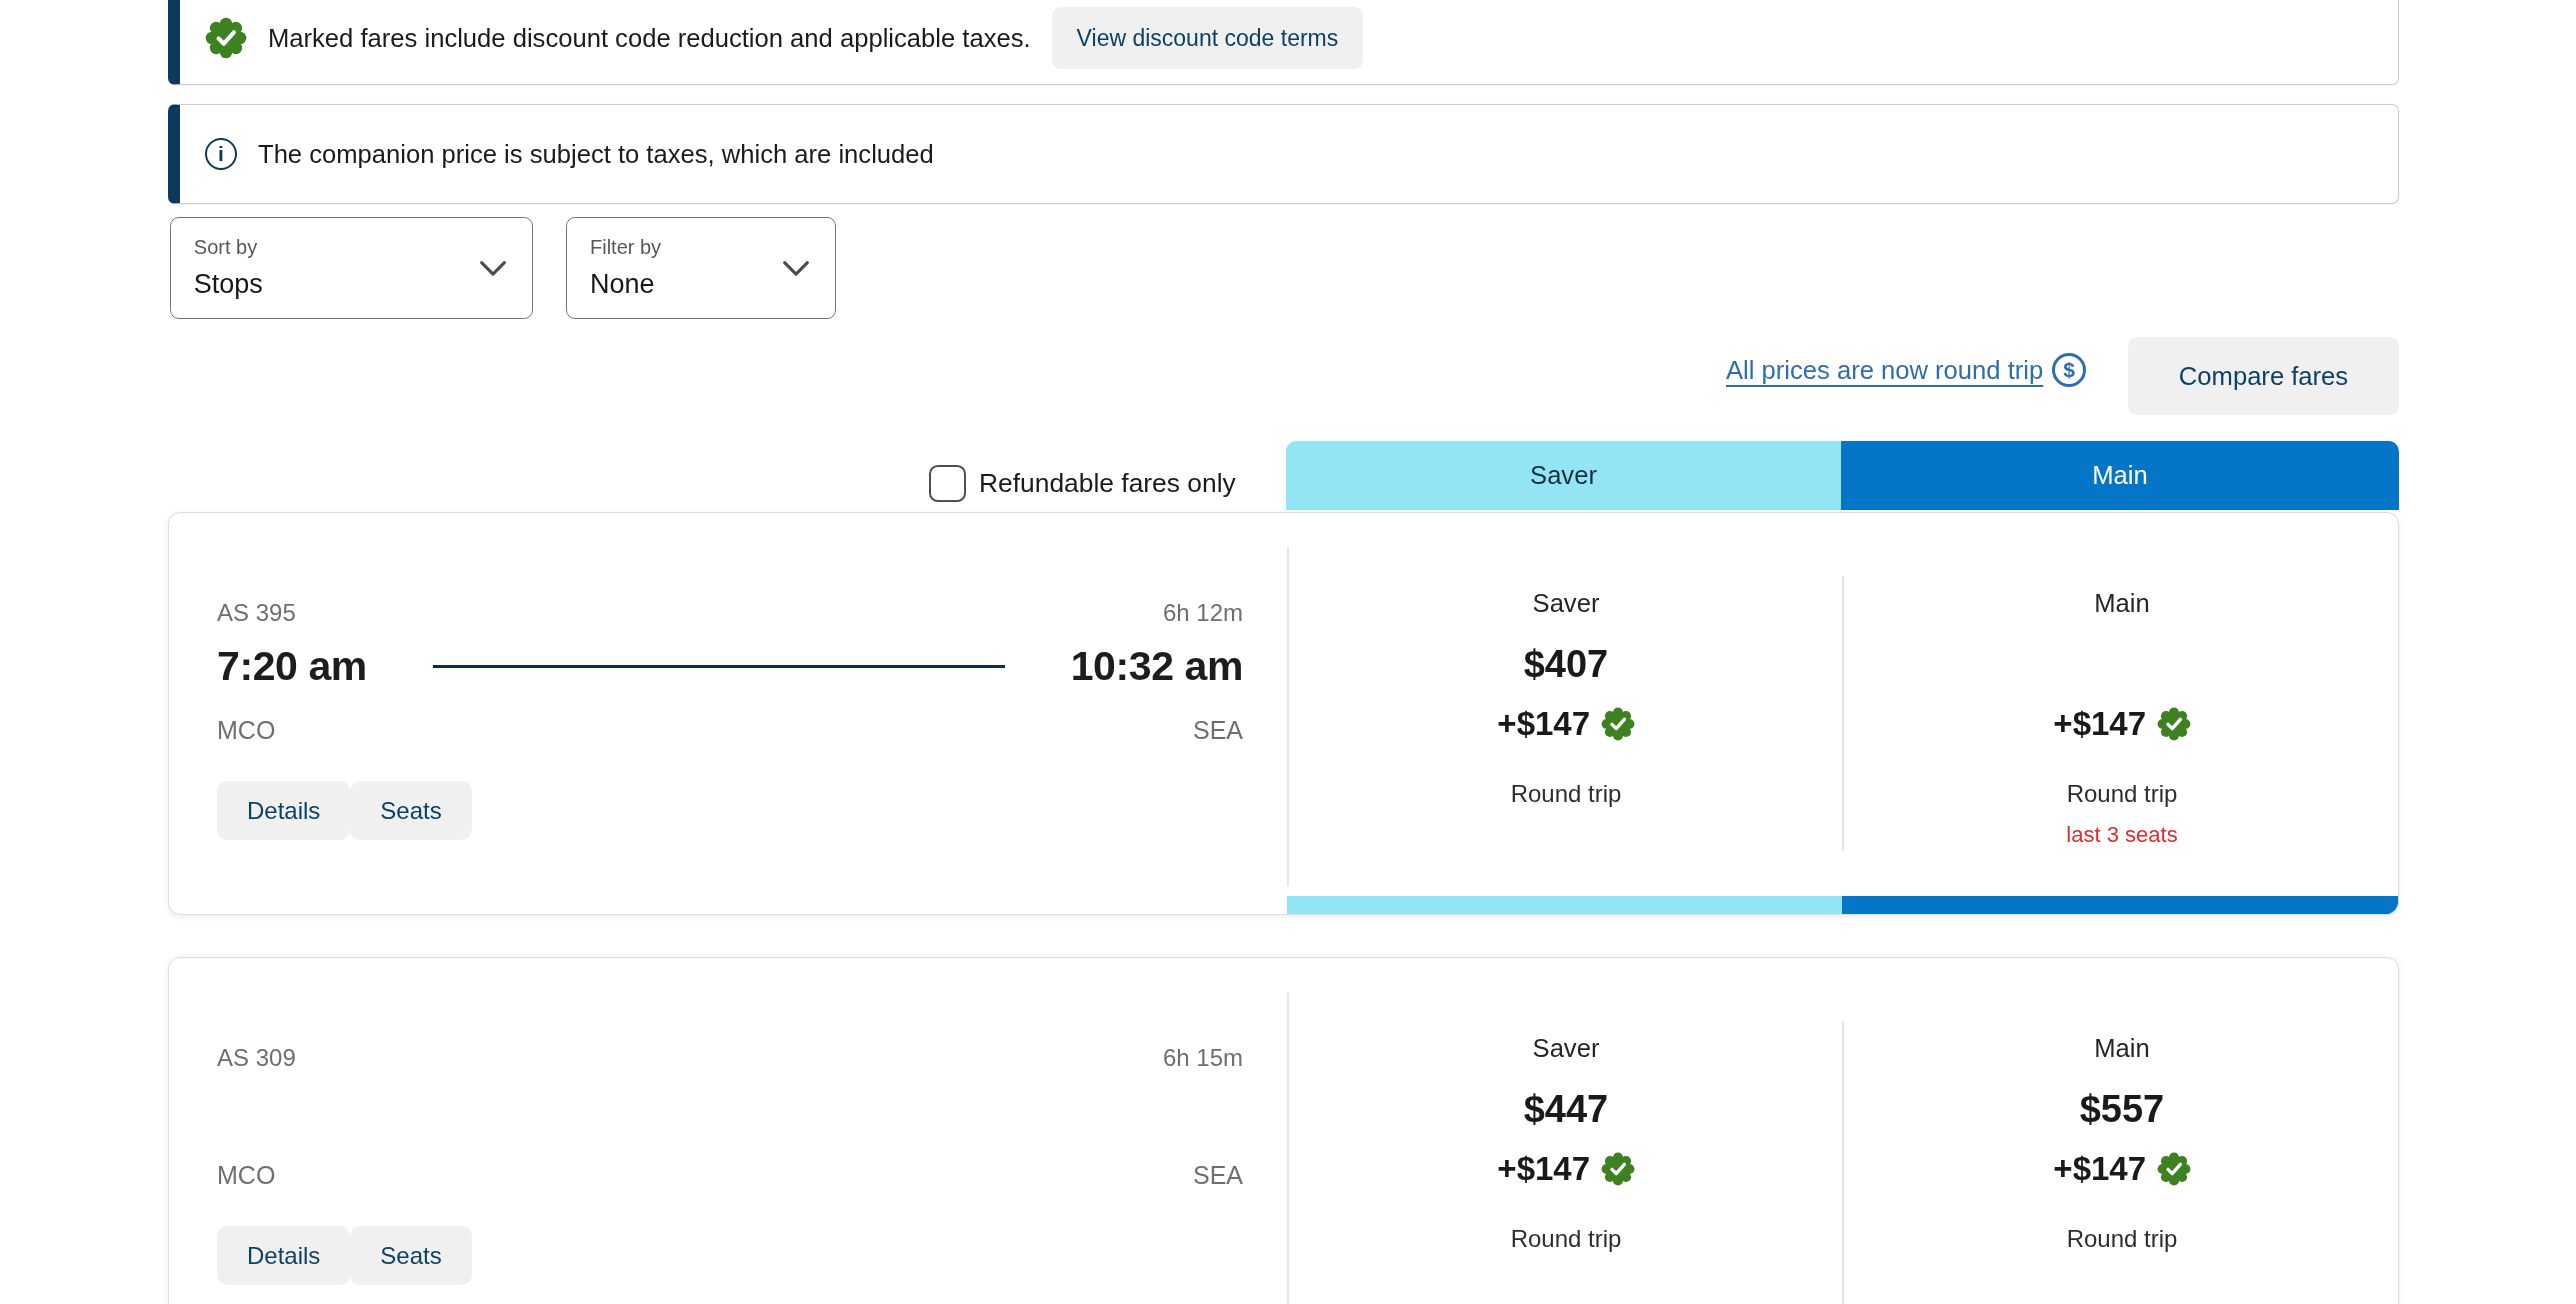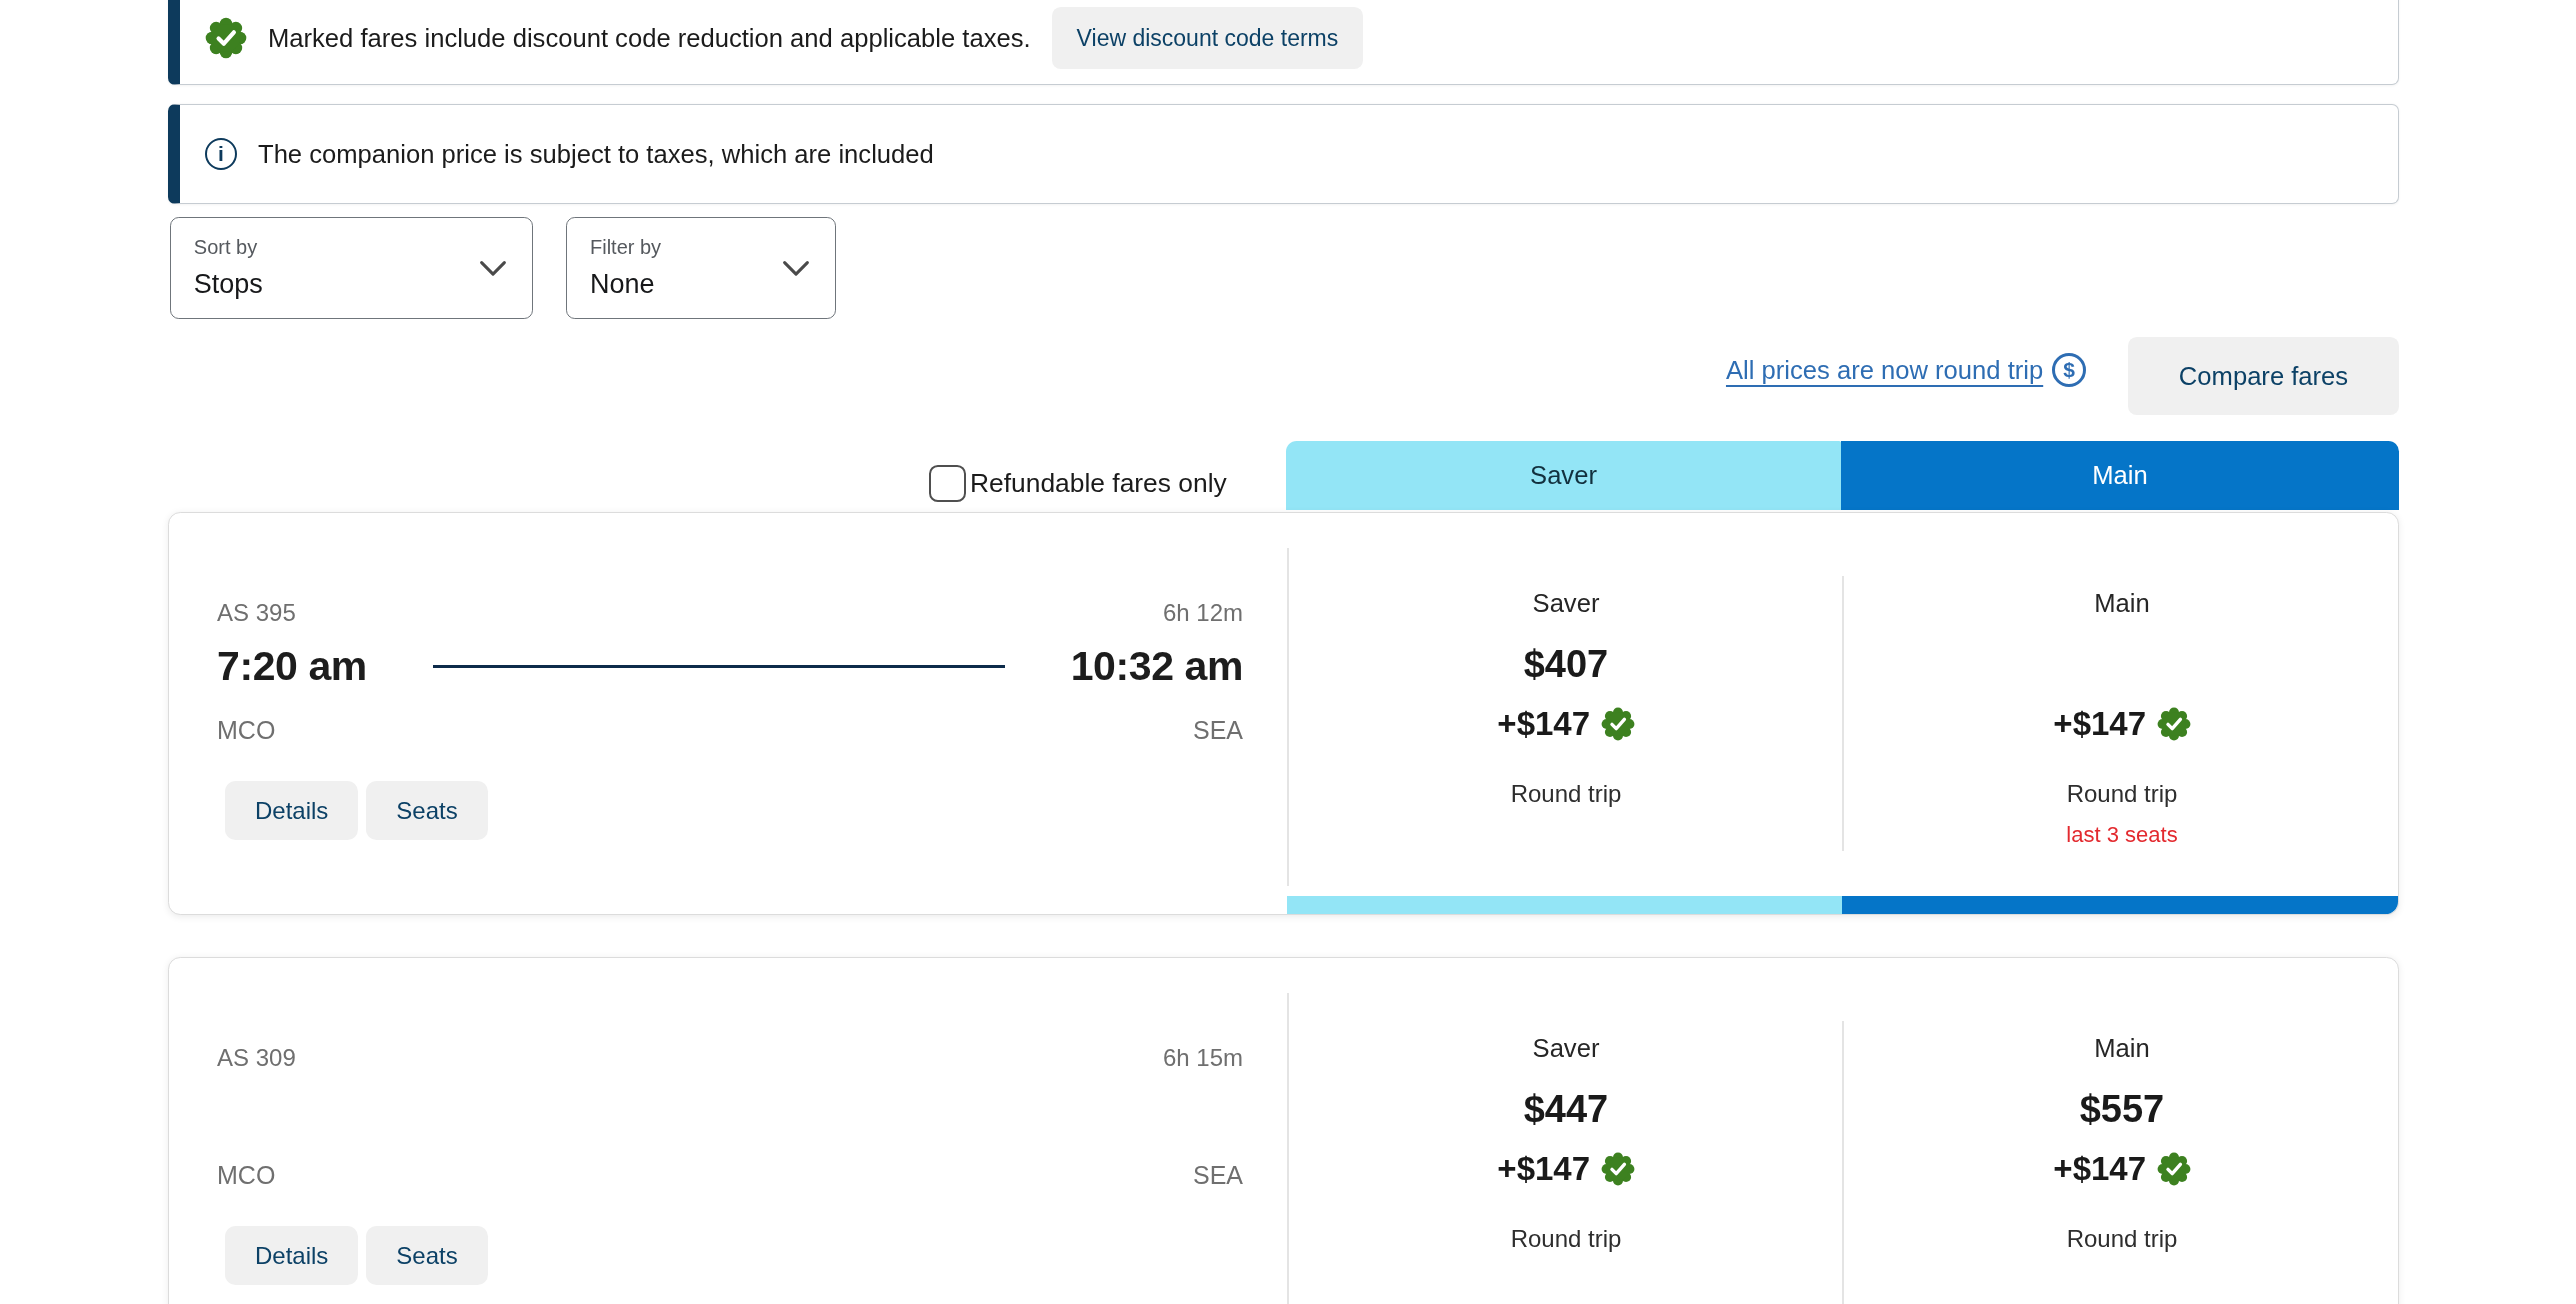--- a/index.html
+++ b/index.html
@@ -23,21 +23,20 @@
     display:flex; align-items:center;
     padding-left:25px;
   }
   .banner-1 { top:-8.8px; height:94px; }
   .banner-2 { top:104px; height:100px; }
   .banner-text { font-size:25.6px; color:#1b1b1b; margin-left:21px; }
   .pill-btn {
     background:#f0f0f0; border:none; border-radius:8.8px;
     color:#0c4166; font-family:inherit; font-weight:500;
     cursor:pointer;
-    margin-left:8px;
   }
   .terms-btn { margin-left:21px; height:62px; padding:0 25px; font-size:23px; }
 
   .seal { display:inline-block; flex:none; }
 
   .info-icon {
     flex:none; width:32px; height:32px; border:2.6px solid #0d3a5c; border-radius:50%;
     display:flex; align-items:center; justify-content:center;
     color:#0d3a5c; font-size:21px; font-weight:700;
   }
@@ -67,21 +66,21 @@
     color:#2e6db3; font-size:21px; font-weight:700;
   }
   .compare-btn {
     position:absolute; top:337px; right:0; width:271px; height:78px;
     font-size:25.6px; border-radius:8.8px;
   }
 
   
   .refundable {
     position:absolute; left:761px; top:465px;
-    display:flex; align-items:center; gap:4px; cursor:pointer;
+    display:flex; align-items:center; gap:13px; cursor:pointer;
   }
   .checkbox {
     width:37px; height:37px; border:2.6px solid #4f4f4f; border-radius:8.8px; background:#fff;
   }
   .refundable-label { font-size:26.4px; color:#1b1b1b; }
 
   .fare-tab {
     position:absolute; top:441px; height:69px;
     display:flex; align-items:center; justify-content:center;
     font-size:25.6px; cursor:pointer;

